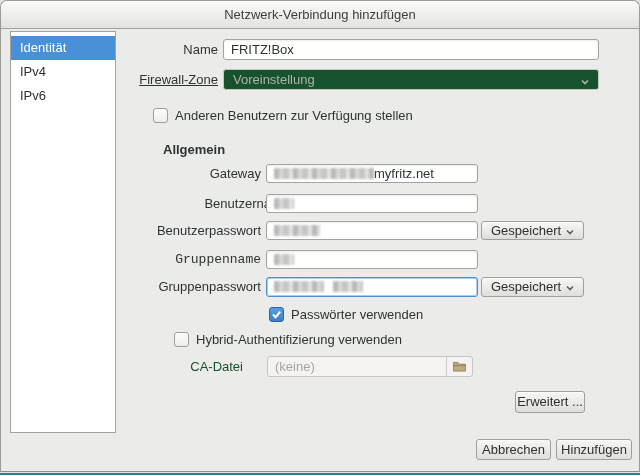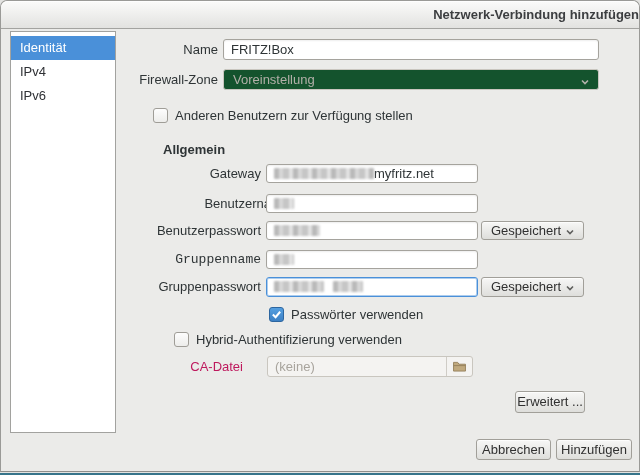--- a/index.html
+++ b/index.html
@@ -7,31 +7,31 @@
          font-size:13px;color:#2e3436;background:#e3e3e1;overflow:hidden;}
   .win{position:absolute;left:0;top:0;width:638px;height:470px;background:#ebebe9;
        border:1px solid #9a9a97;border-bottom:1px solid #8f8f8c;border-radius:7px 7px 0 0;}
   .teal-edge{position:absolute;left:0;bottom:0;width:640px;height:2px;background:#37758b;}
 
   
   .titlebar{position:absolute;left:0;top:0;width:100%;height:27px;
             background:linear-gradient(#fbfbfa,#e2e2e0);
             border-bottom:1px solid #a3a3a0;border-radius:7px 7px 0 0;
             box-shadow:inset 0 1px 0 rgba(255,255,255,.8);}
-  .title{width:100%;text-align:right;line-height:27px;font-weight:bold;color:#3c3e40;}
+  .title{width:100%;text-align:center;line-height:27px;font-weight:normal;color:#3c3e40;}
 
   
   .sidebar{position:absolute;left:9px;top:30px;width:106px;height:402px;background:#ffffff;
            border:1px solid #a2a29f;box-sizing:border-box;padding-top:4px;}
   .side-item{height:24px;line-height:24px;padding-left:9px;color:#2f3135;cursor:default;}
   .side-item.selected{background:#4a90d9;color:#ffffff;}
 
   
   .lbl{position:absolute;text-align:right;color:#2e3436;}
-  .lbl.dim{color:#be185d;}
+  .lbl.dim{color:#14532d;}
 
   
   .entry{position:absolute;background:#ffffff;border:1px solid #a5a39d;border-radius:3px;
          box-sizing:border-box;box-shadow:inset 0 1px 2px rgba(0,0,0,.07);
          padding-left:7px;overflow:hidden;white-space:nowrap;}
   .entry.disabled{background:#f4f3f1;border-color:#c9c6bf;color:#a8a49d;box-shadow:none;}
   .entry.focused{border-color:#4a90d9;box-shadow:inset 0 0 0 1px rgba(74,144,217,.45);}
 
   
   .btn{position:absolute;background:linear-gradient(#f7f7f6,#dededb);border:1px solid #a19f99;
@@ -73,21 +73,21 @@
       <div class="side-item selected">Identität</div>
       <div class="side-item">IPv4</div>
       <div class="side-item">IPv6</div>
     </div>
 
     <div class="lbl" style="left:0;width:217px;top:38px;height:21px;line-height:21px;">Name</div>
     <div class="entry" style="left:222px;top:38px;width:376px;height:21px;line-height:19px;">
       <span>FRITZ!Box</span>
     </div>
 
-    <div class="lbl" style="left:0;width:217px;top:68px;height:21px;line-height:21px;">Firewall-Zone</div>
+    <div class="lbl" style="left:0;width:217px;top:68px;height:21px;line-height:21px;text-decoration:underline;">Firewall-Zone</div>
     <div class="combo disabled" style="left:222px;top:68px;width:376px;height:21px;line-height:19px;">
       <span>Voreinstellung</span>
       <span class="chev">
         <svg width="12" height="12" viewBox="0 0 12 12">
             <path d="M3 4.5l3 3 3-3" stroke="#b4b1aa" stroke-width="1.6" fill="none"></path>
           </svg>
       </span>
     </div>
 
     <div class="check" style="left:152px;top:107px;"></div>

